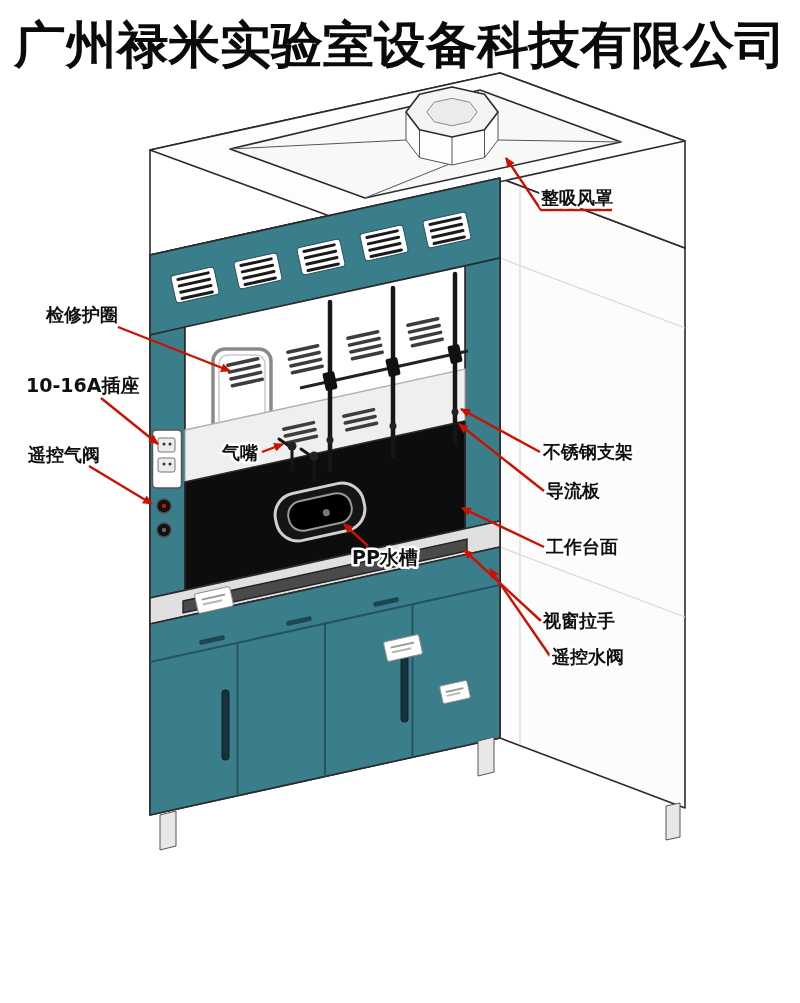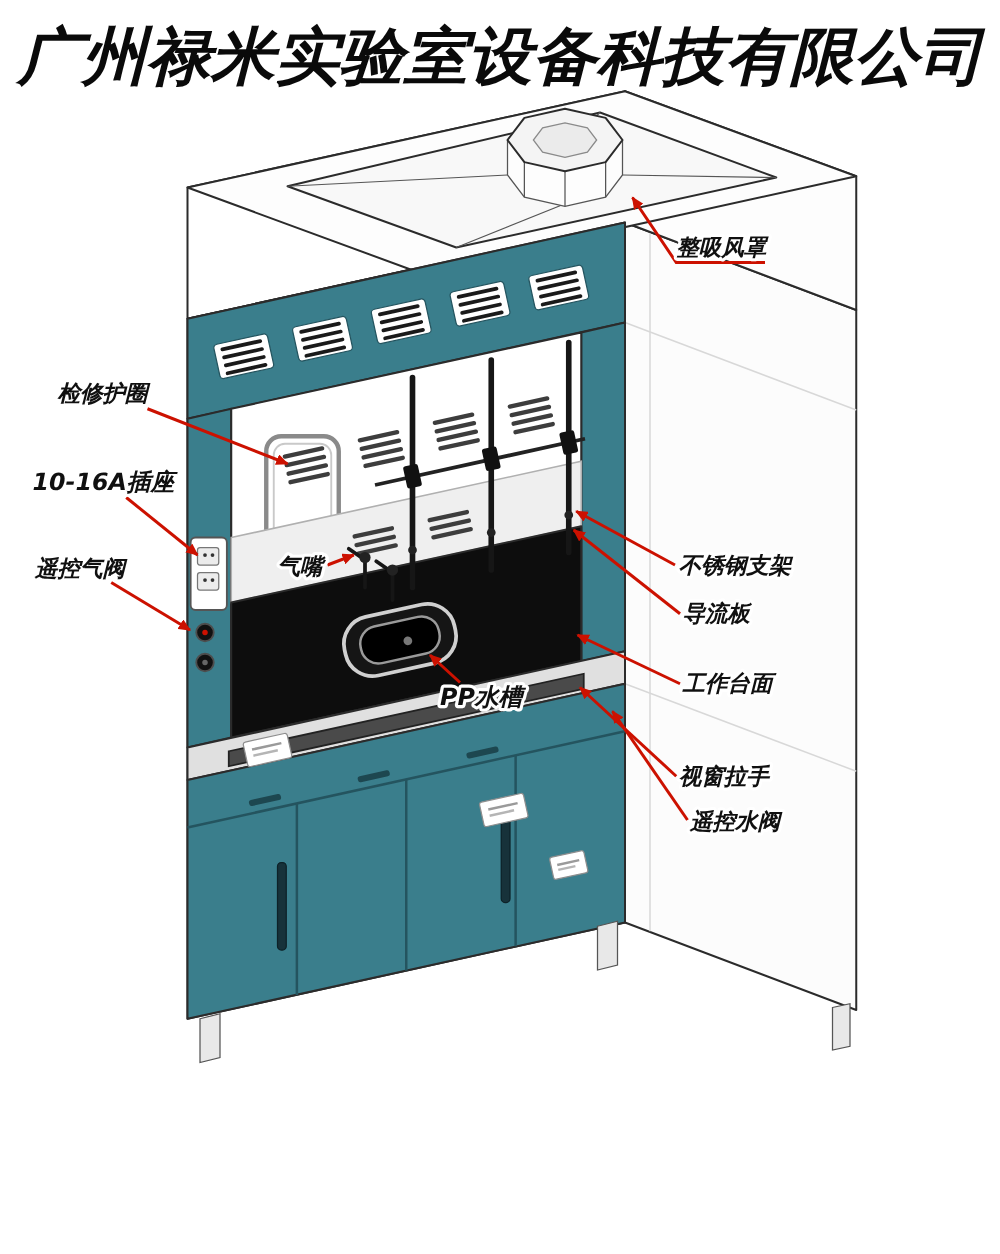--- a/index.html
+++ b/index.html
@@ -1,16 +1,16 @@
 <!DOCTYPE html>
 <html style="--cabinet-teal: #3a7e8c; --arrow-red: #cc1100; --worktop-black: #0d0d0d;"><head>
 <meta charset="utf-8">
 <style>
   html,body{margin:0;padding:0;background:#ffffff;}
-  .page{width:800px;height:1003px;position:relative;background:#fff;overflow:hidden;font-style:italic;}
+  .page{width:800px;height:1003px;position:relative;background:#fff;overflow:hidden;}
   svg{display:block;}
   .title{font-family:"DejaVu Sans","Liberation Sans",sans-serif;font-weight:bold;fill:#0a0a0a;}
   .lbl{font-family:"DejaVu Sans","Liberation Sans",sans-serif;font-size:18px;font-weight:600;fill:#101010;
        paint-order:stroke;stroke:#ffffff;stroke-width:5px;stroke-linejoin:round;}
   .lbl-big{font-size:19px;font-weight:bold;}
   .outline{stroke:#2b2b2b;stroke-width:1.6;stroke-linejoin:round;}
   .thin{stroke:#555555;stroke-width:1;}
   .faint{stroke:#d8d8d8;stroke-width:1.2;}
   .teal{fill:var(--cabinet-teal);}
   .teal-seam{stroke:#24545f;stroke-width:2;}

